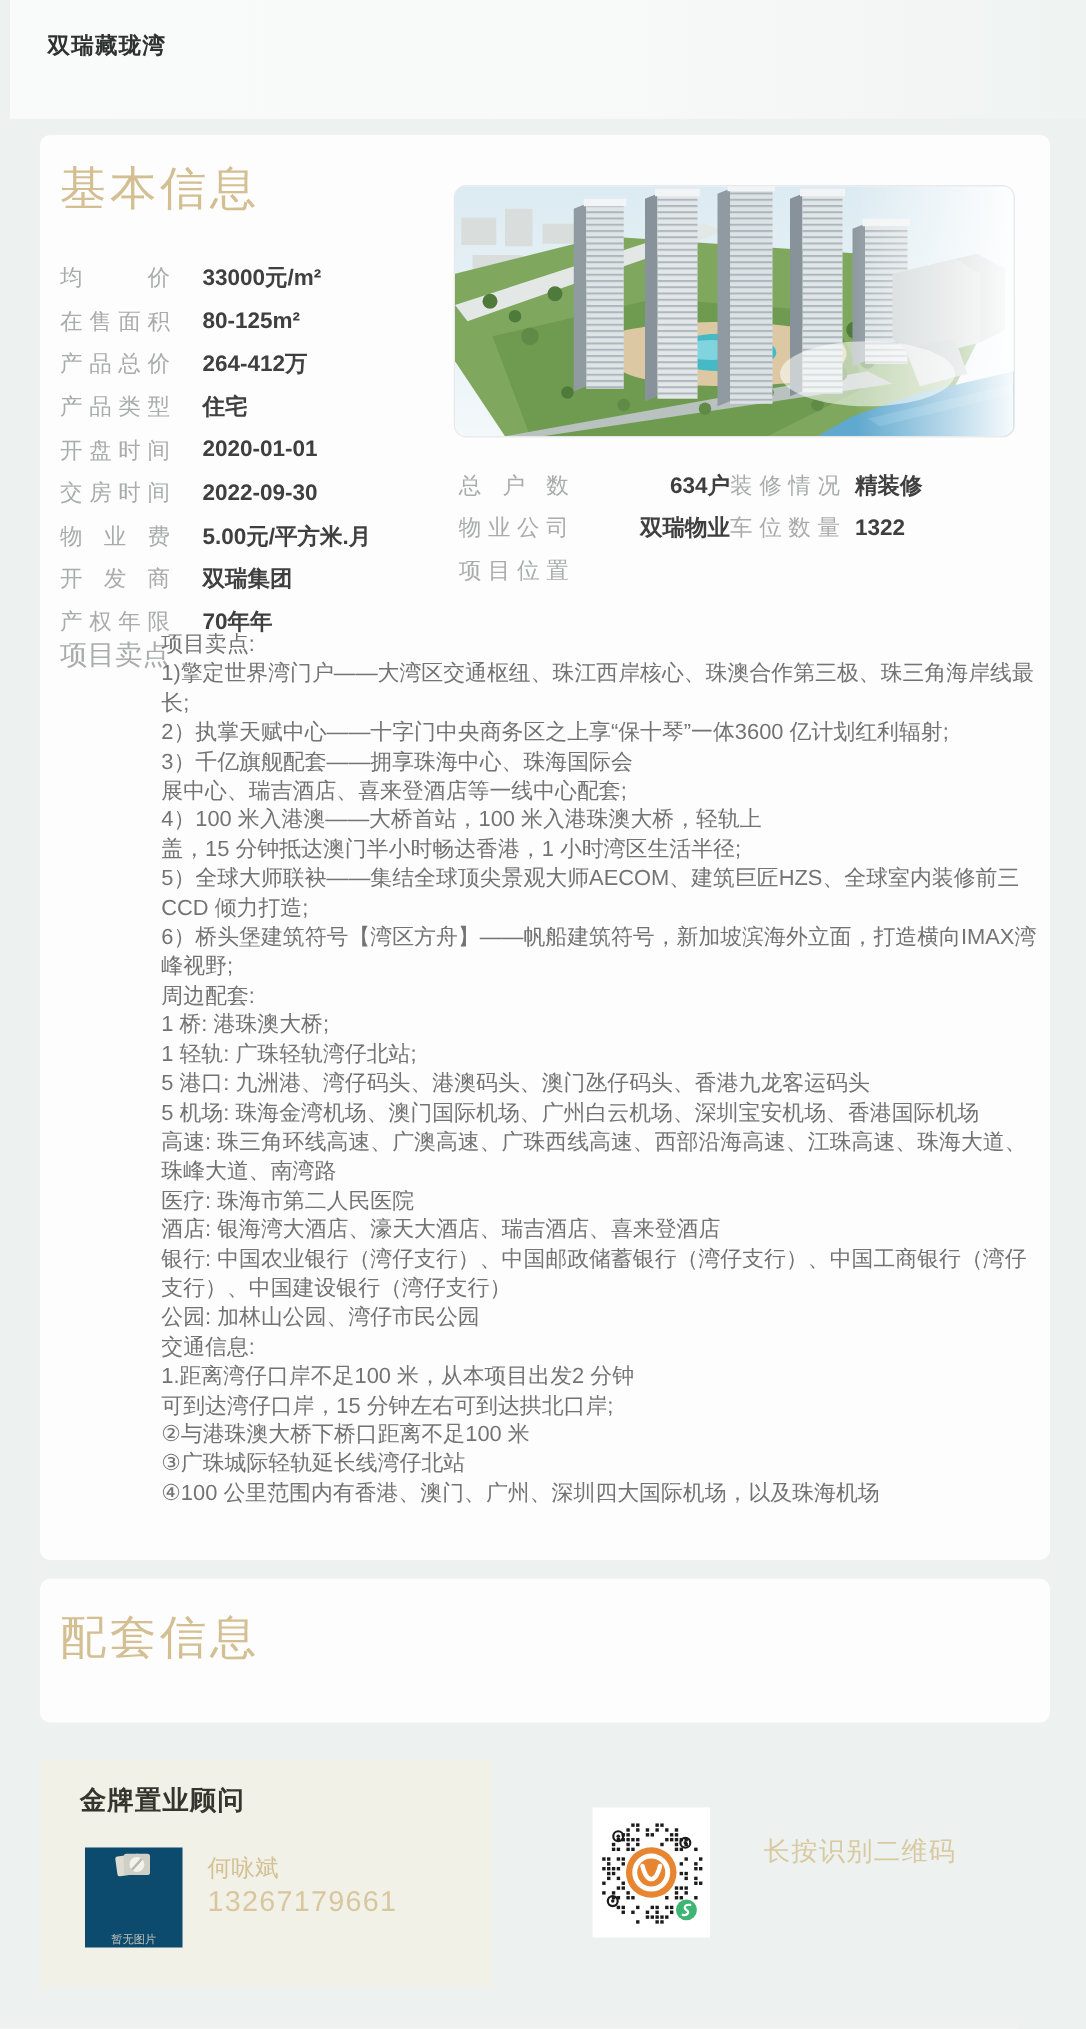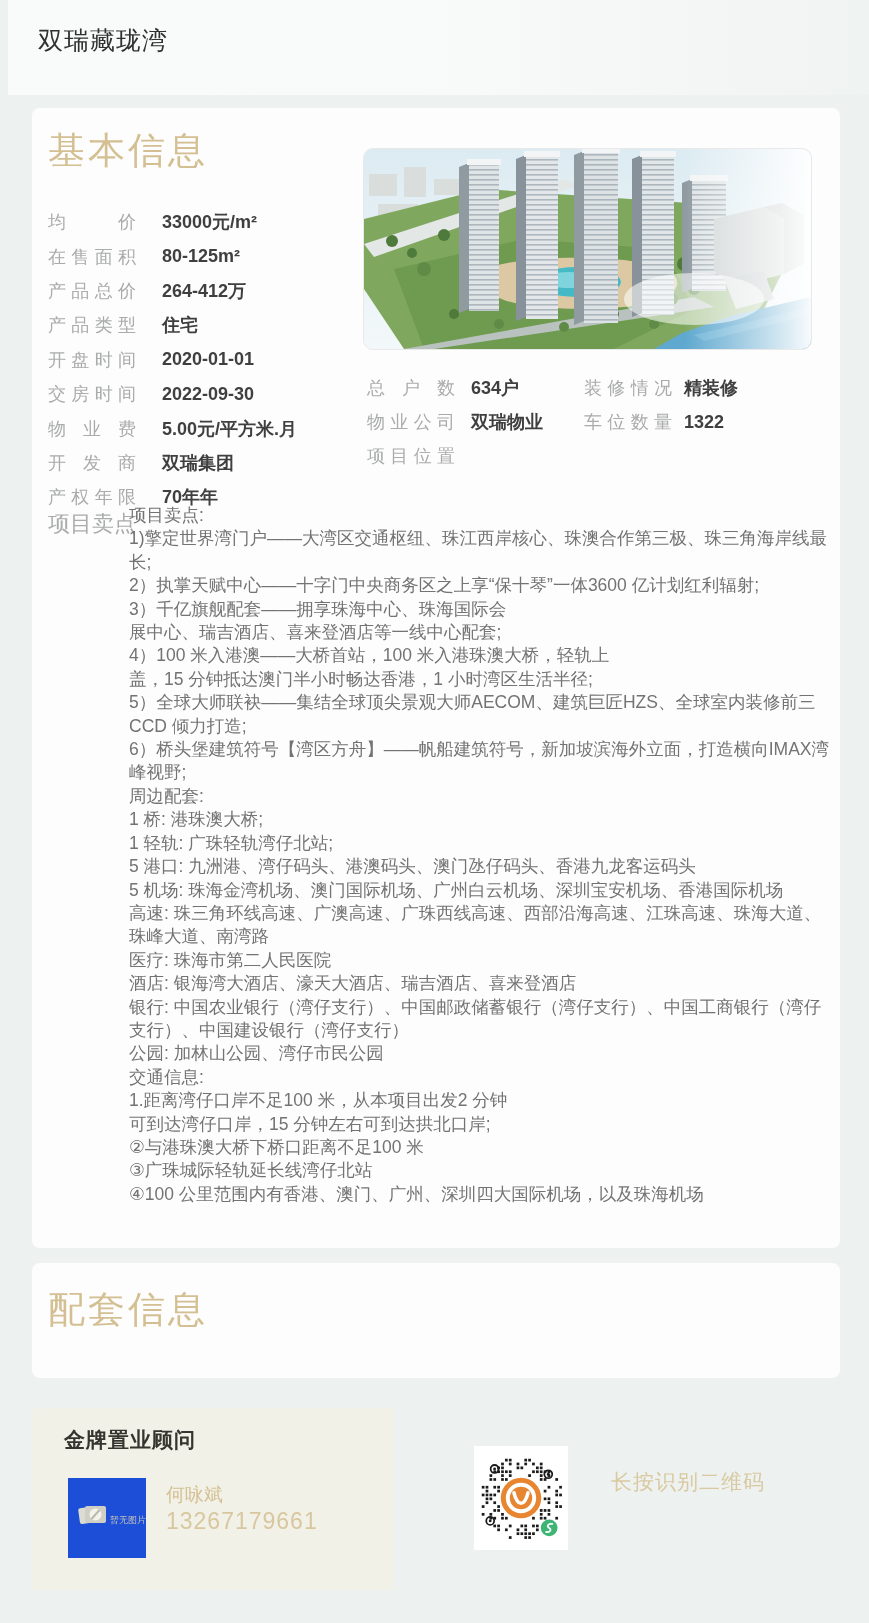--- a/index.html
+++ b/index.html
@@ -10,39 +10,39 @@
     -webkit-font-smoothing:antialiased;
   }
   
   .page-header{
     position:absolute;left:0;top:0;width:869px;height:95px;
     background:linear-gradient(90deg,#f9fbfa 0%,#f8faf9 55%,#eff3f2 100%);
     border-left:8px solid #edf1f0;box-sizing:border-box;
   }
   .page-title{
     position:absolute;left:30px;top:24px;
-    font-size:25px;font-weight:normal;color:#2e3230;letter-spacing:1px;text-align:right;
+    font-size:18px;font-weight:bold;color:#2e3230;letter-spacing:1px;text-align:right;
   }
   
   .card{position:absolute;background:#fdfdfd;border-radius:8px;}
   .card-basic{left:32px;top:108px;width:808px;height:1140px;}
   .card-amenities{left:32px;top:1263px;width:808px;height:115px;}
   .section-title{
     position:absolute;left:16px;
     font-size:37px;color:#d3bf92;font-weight:500;letter-spacing:3px;font-family:Liberation Serif, serif;
   }
   
   .left-info{position:absolute;left:16px;top:97px;width:310px;}
   .irow{height:34.4px;display:flex;align-items:center;font-size:18px;}
   .lbl{width:88px;color:#a9acaa;text-align:justify;text-align-last:justify;flex:none;}
   .val{color:#3f3f3f;font-weight:700;margin-left:26px;white-space:nowrap;}
   .right-info{position:absolute;left:335px;top:263px;width:465px;}
   .rrow{height:34.2px;display:flex;align-items:center;font-size:18px;}
   .rrow .lbl{width:88px;}
-  .rrow .val{margin-left:16px;width:113px;}
+  .rrow .val{margin-left:16px;width:113px;text-align:right;}
   .rrow .val2{margin-left:12px;width:auto;}
   .loc-row .val{width:auto;white-space:nowrap;}
   
   .hl-label{position:absolute;left:16px;top:401px;font-size:22px;color:#a9acaa;}
   .hl-text{
     position:absolute;left:97px;top:396px;width:706px;
     font-size:17.5px;line-height:23.4px;color:#737373;white-space:pre-line;
   }
   
   .prop-img{
@@ -50,21 +50,21 @@
     border-radius:10px;border:1px solid #e9e9e9;overflow:hidden;background:#eef4f6;
   }
   
   .consultant-card{
     position:absolute;left:32px;top:1408px;width:362px;height:182px;
     background:#f1f1e8;border-radius:4px;
   }
   .consultant-title{position:absolute;left:32px;top:18px;font-size:21px;font-weight:bold;color:#35352f;letter-spacing:1px;}
   .photo-ph{
     position:absolute;left:36px;top:70px;width:78px;height:80px;
-    background:#1d4ed8;display:flex;flex-direction:row;align-items:center;justify-content:flex-end;
+    background:#0c4a6e;display:flex;flex-direction:column;align-items:center;justify-content:space-between;
   }
   .photo-ph .ph-txt{font-size:9px;color:#c2c2ba;margin-top:4px;}
   .c-name{position:absolute;left:134px;top:74px;font-size:19px;color:#d4c093;}
   .c-phone{position:absolute;left:134px;top:100px;font-size:23px;color:#d8c79e;letter-spacing:1px;}
   
   .qr-box{
     position:absolute;left:474px;top:1446px;width:94px;height:104px;
     background:#ffffff;display:flex;align-items:center;justify-content:center;
   }
   .qr-caption{

